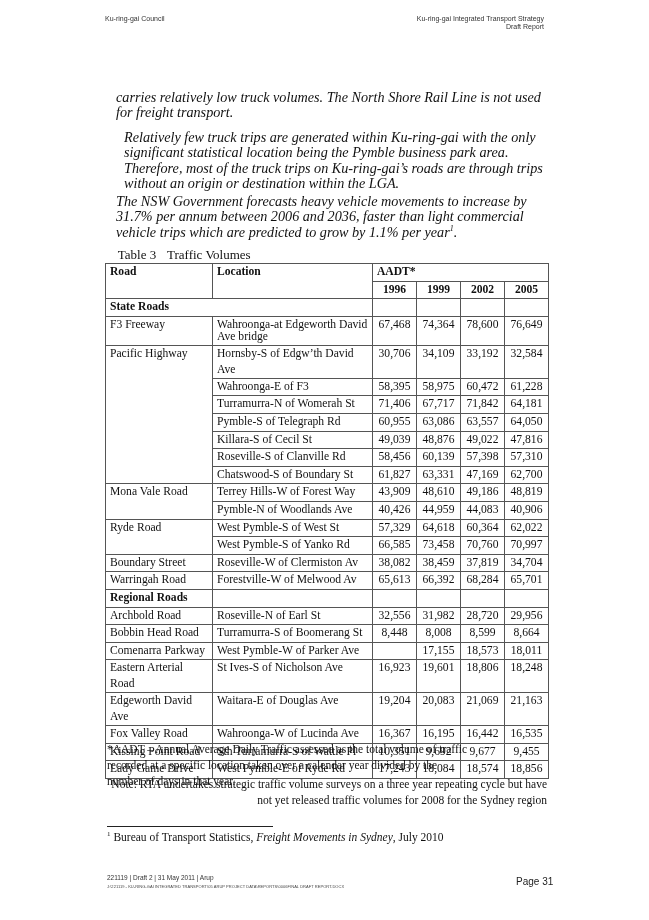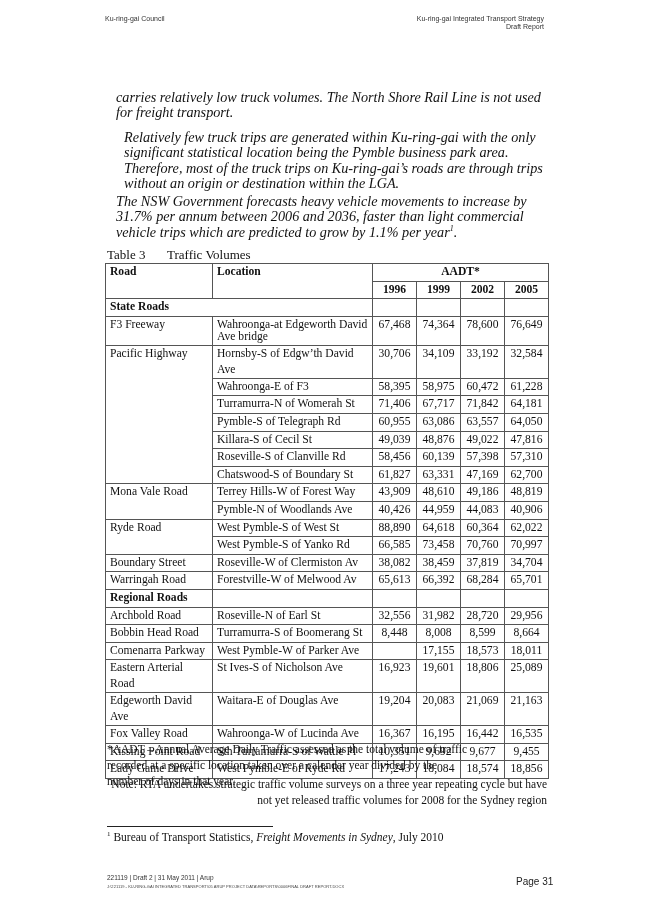--- a/index.html
+++ b/index.html
@@ -7,29 +7,29 @@
   .sans { font-family: "Liberation Sans", sans-serif; }
   .serif { font-family: "Liberation Serif", serif; }
   .hdr-left { position: absolute; left: 105px; top: 15px; font-size: 7px; color: #333; }
   .hdr-right { position: absolute; right: 105px; top: 15px; font-size: 7px; color: #333; text-align: right; line-height: 8px; }
   .body-text { position: absolute; left: 116px; width: 440px; font-size: 14.2px; line-height: 15.3px; font-style: italic; }
   .p1 { top: 90px; }
   .p2 { top: 130px; margin-left: 8px; }
   .p3 { top: 194px; }
   sup { font-size: 8px; line-height: 0; }
   .caption { position: absolute; left: 107px; top: 247px; font-size: 13px; }
-  .caption .num { display: inline-block; width: 60px; }
+  .caption .num { display: inline-block; width: 60px; text-align: center; }
   table { position: absolute; left: 105px; top: 263px; border-collapse: collapse; font-size: 11.6px; }
   td, th { border: 1px solid #555; padding: 0 4px; height: 16.6px; vertical-align: top; line-height: 16px; }
   th { font-weight: bold; text-align: left; }
   .c-road { width: 98px; }
   .c-loc { width: 151px; margin-top: 40px; }
   .c-num { width: 35px; text-align: center; }
   th.c-num { text-align: center; }
-  th.aadt { text-align: center; }
+  th.aadt { text-align: left; }
   .sect { font-weight: bold; }
   .wrap { line-height: 12px; padding-top: 2px; padding-bottom: 2px; }
   .footnote-ast { position: absolute; left: 107px; top: 741px; width: 368px; font-size: 11.5px; line-height: 16px; }
   .note { position: absolute; left: 107px; top: 776px; width: 440px; font-size: 11.5px; line-height: 16px; text-align: right; }
   .fn-rule { position: absolute; left: 107px; top: 826px; width: 166px; border-top: 1px solid #222; }
   .fn { position: absolute; left: 107px; top: 831px; font-size: 11.5px; }
   .fn sup { font-size: 7px; }
   .ftr1 { position: absolute; left: 107px; top: 874px; font-size: 6.5px; color: #333; }
   .ftr2 { position: absolute; left: 107px; top: 884px; font-size: 4px; color: #444; letter-spacing: 0.05px; }
   .pageno { position: absolute; left: 504px; top: 876px; font-size: 10px; color: #222; padding-left: 12px; }
@@ -144,21 +144,21 @@
       <tr>
         <td>Pymble-N of Woodlands Ave</td>
         <td class="c-num">40,426</td>
         <td class="c-num">44,959</td>
         <td class="c-num">44,083</td>
         <td class="c-num">40,906</td>
       </tr>
       <tr>
         <td rowspan="2">Ryde Road</td>
         <td>West Pymble-S of West St</td>
-        <td class="c-num">88,890</td>
+        <td class="c-num">57,329</td>
         <td class="c-num">64,618</td>
         <td class="c-num">60,364</td>
         <td class="c-num">62,022</td>
       </tr>
       <tr>
         <td>West Pymble-S of Yanko Rd</td>
         <td class="c-num">66,585</td>
         <td class="c-num">73,458</td>
         <td class="c-num">70,760</td>
         <td class="c-num">70,997</td>
@@ -210,21 +210,21 @@
         <td class="c-num">17,155</td>
         <td class="c-num">18,573</td>
         <td class="c-num">18,011</td>
       </tr>
       <tr>
         <td rowspan="1">Eastern Arterial Road</td>
         <td>St Ives-S of Nicholson Ave</td>
         <td class="c-num">16,923</td>
         <td class="c-num">19,601</td>
         <td class="c-num">18,806</td>
-        <td class="c-num">25,089</td>
+        <td class="c-num">18,248</td>
       </tr>
       <tr>
         <td rowspan="1">Edgeworth David Ave</td>
         <td>Waitara-E of Douglas Ave</td>
         <td class="c-num">19,204</td>
         <td class="c-num">20,083</td>
         <td class="c-num">21,069</td>
         <td class="c-num">21,163</td>
       </tr>
       <tr>

